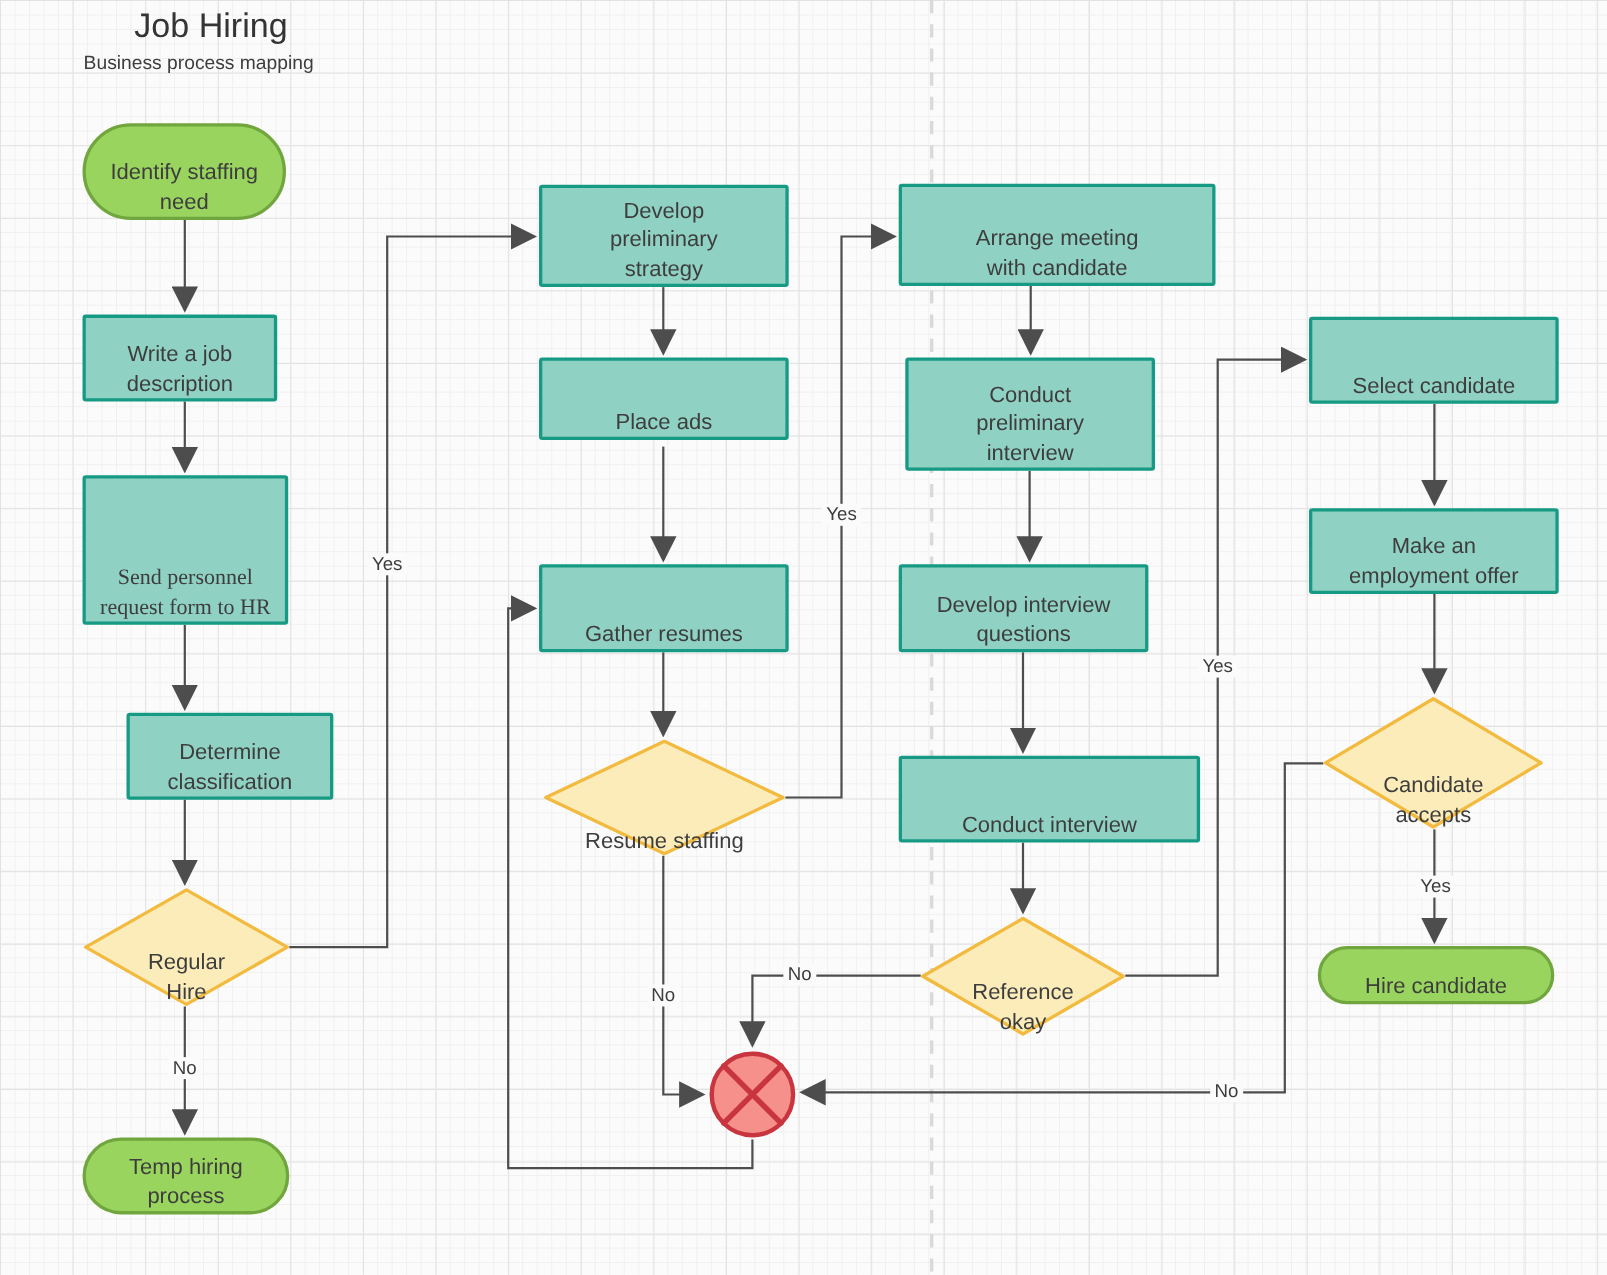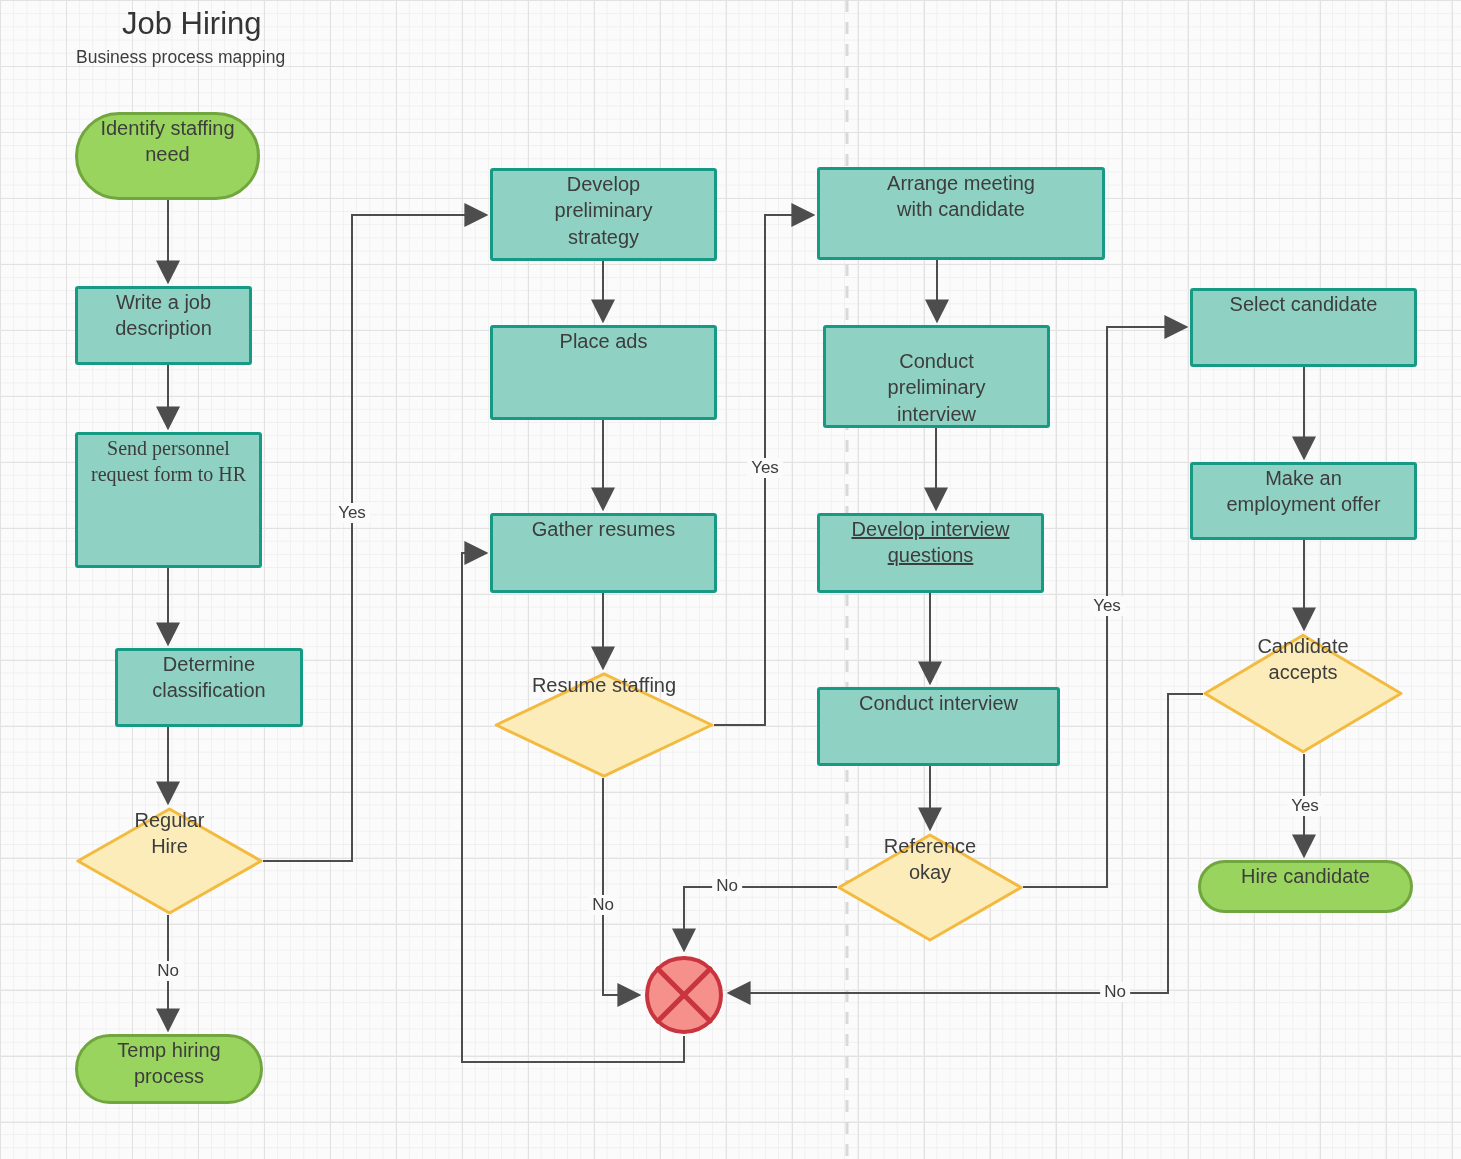--- a/index.html
+++ b/index.html
@@ -22,21 +22,21 @@
       linear-gradient(90deg, var(--grid-minor) 1px, transparent 1px);
     background-size:66px 66px,66px 66px,13.2px 13.2px,13.2px 13.2px;
   }
   .edges{position:absolute;left:0;top:0;width:1461px;height:1159px;}
   .edge{fill:none;stroke:var(--edge-line);stroke-width:2;}
   marker path{fill:var(--edge-line);}
   .divider{stroke:var(--divider);stroke-width:3;}
   .title{position:absolute;left:122px;top:6px;font-size:31px;color:#343434;}
   .subtitle{position:absolute;left:76px;top:47px;font-size:17.5px;color:var(--text);}
   .node{
-    position:absolute;display:flex;align-items:flex-start;justify-content:center;
+    position:absolute;display:flex;align-items:flex-end;justify-content:center;
     text-align:center;font-size:20px;line-height:1.32;color:var(--text);box-sizing:border-box;
   }
   .process{background:var(--process-fill);border:3px solid var(--process-stroke);border-radius:3px;}
   .terminator{background:var(--terminator-fill);border:3px solid var(--terminator-stroke);border-radius:999px;}
   .diamond{background:transparent;border:none;}
   .diamond svg{position:absolute;left:0;top:0;width:100%;height:100%;}
   .diamond .dshape{fill:var(--decision-fill);stroke:var(--decision-stroke);stroke-width:3;stroke-linejoin:round;}
   .node span{position:relative;z-index:1;}
   .reject svg{display:block;width:100%;height:100%;}
   .reject .rc{fill:var(--reject-fill);stroke:var(--reject-stroke);stroke-width:4;}
@@ -109,21 +109,21 @@
   </div>
 
   <div class="node terminator" style="left:75px;top:1034px;width:188px;height:70px;">
     <span style="max-width:130px;">Temp hiring process</span>
   </div>
 
   <div class="node process" style="left:490px;top:168px;width:227px;height:93px;">
     <span style="max-width:135px;">Develop preliminary strategy</span>
   </div>
 
-  <div class="node process" style="left:490px;top:325px;width:227px;height:95px;">
+  <div class="node process" style="left:490px;top:325px;width:227px;height:75px;">
     <span>Place ads</span>
   </div>
 
   <div class="node process" style="left:490px;top:513px;width:227px;height:80px;">
     <span>Gather resumes</span>
   </div>
 
   <div class="node diamond" style="left:494px;top:672px;width:220px;height:106px;">
     <svg viewBox="0 0 200 110" preserveAspectRatio="none">
       <polygon class="dshape" points="100,2 198,55 100,108 2,55" vector-effect="non-scaling-stroke"></polygon>
@@ -141,24 +141,24 @@
 
   <div class="node process" style="left:817px;top:167px;width:288px;height:93px;">
     <span style="max-width:175px;">Arrange meeting with candidate</span>
   </div>
 
   <div class="node process" style="left:823px;top:325px;width:227px;height:103px;">
     <span style="max-width:130px;margin-top:20px;">Conduct preliminary interview</span>
   </div>
 
   <div class="node process" style="left:817px;top:513px;width:227px;height:80px;">
-    <span style="max-width:190px;text-decoration:underline;">Develop interview questions</span>
+    <span style="max-width:190px;">Develop interview questions</span>
   </div>
 
-  <div class="node process" style="left:817px;top:687px;width:243px;height:79px;">
+  <div class="node process" style="left:817px;top:687px;width:274px;height:79px;">
     <span>Conduct interview</span>
   </div>
 
   <div class="node diamond" style="left:837px;top:833px;width:186px;height:109px;">
     <svg viewBox="0 0 200 110" preserveAspectRatio="none">
       <polygon class="dshape" points="100,2 198,55 100,108 2,55" vector-effect="non-scaling-stroke"></polygon>
     </svg>
     <span style="max-width:110px;">Reference okay</span>
   </div>
 

